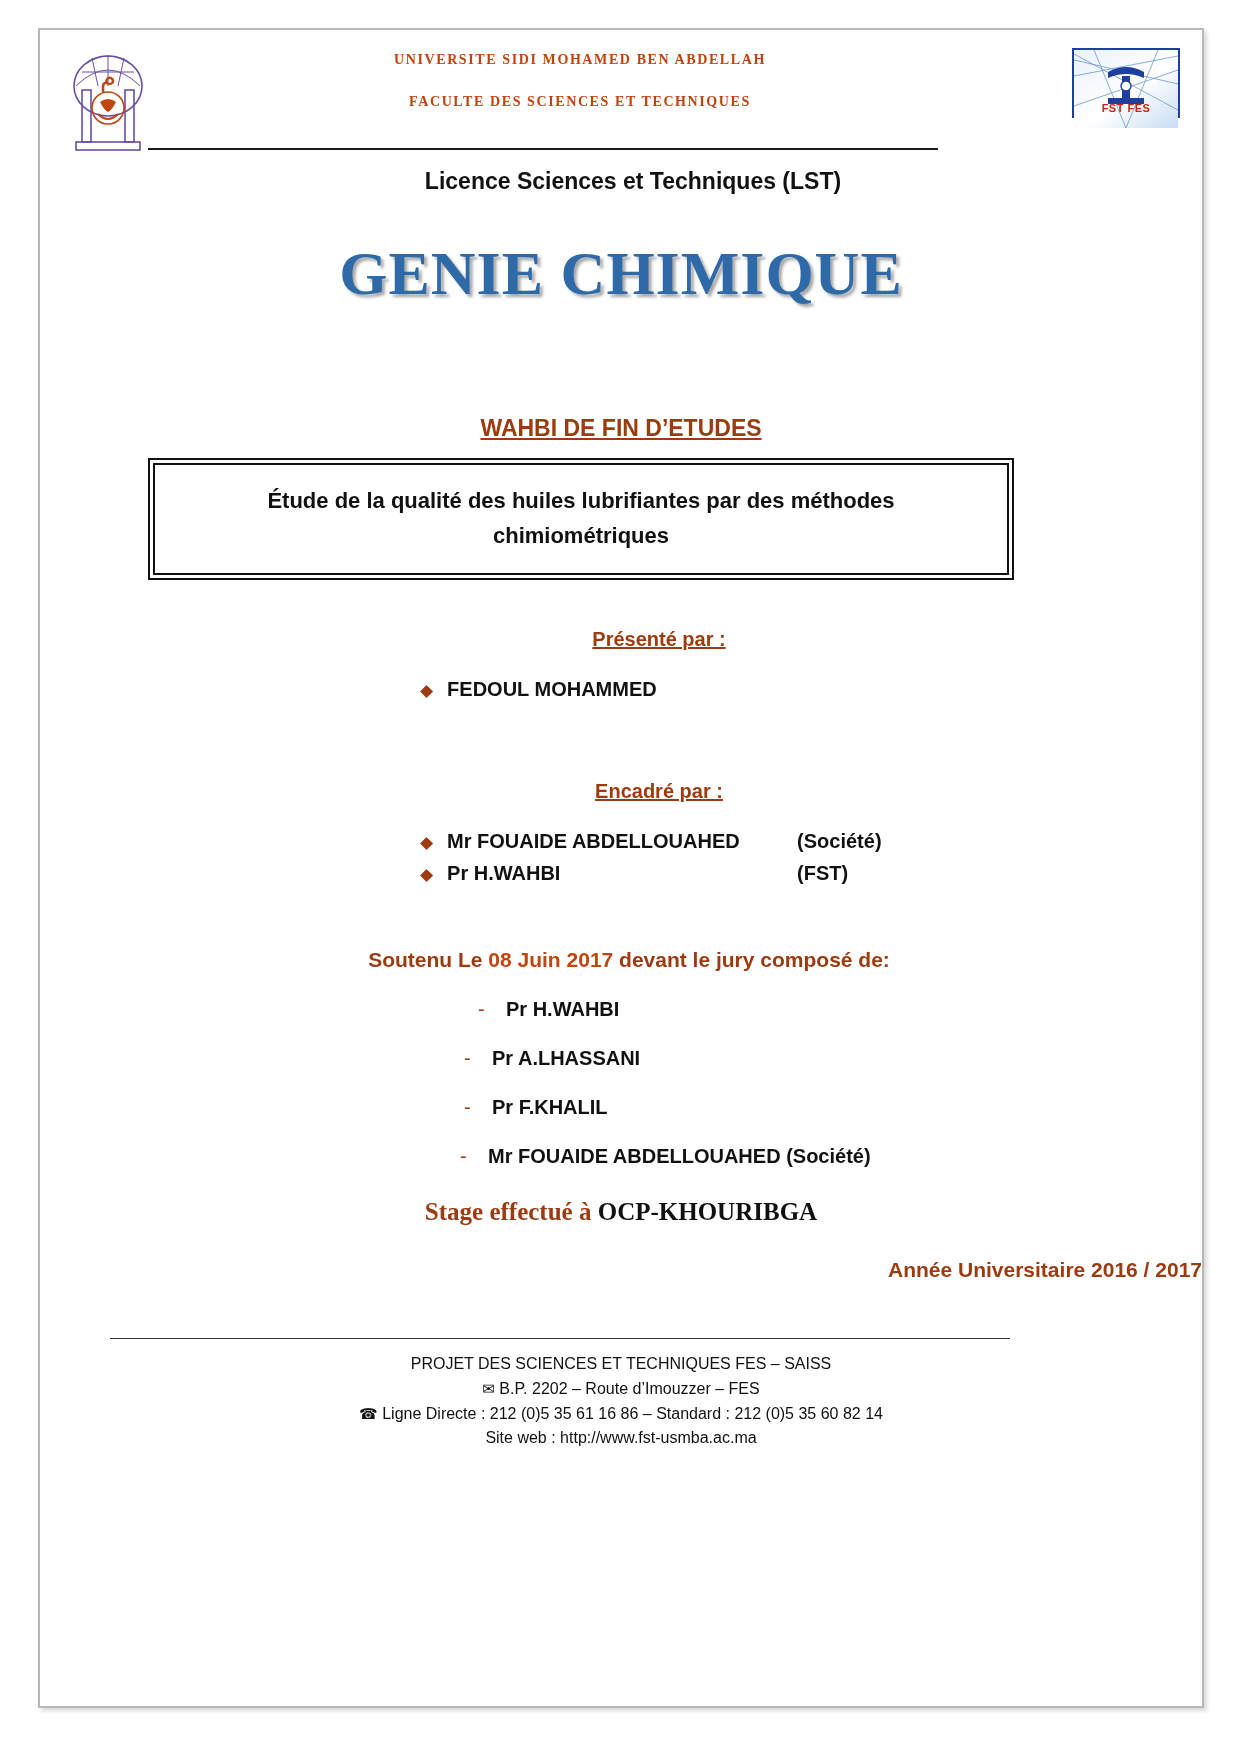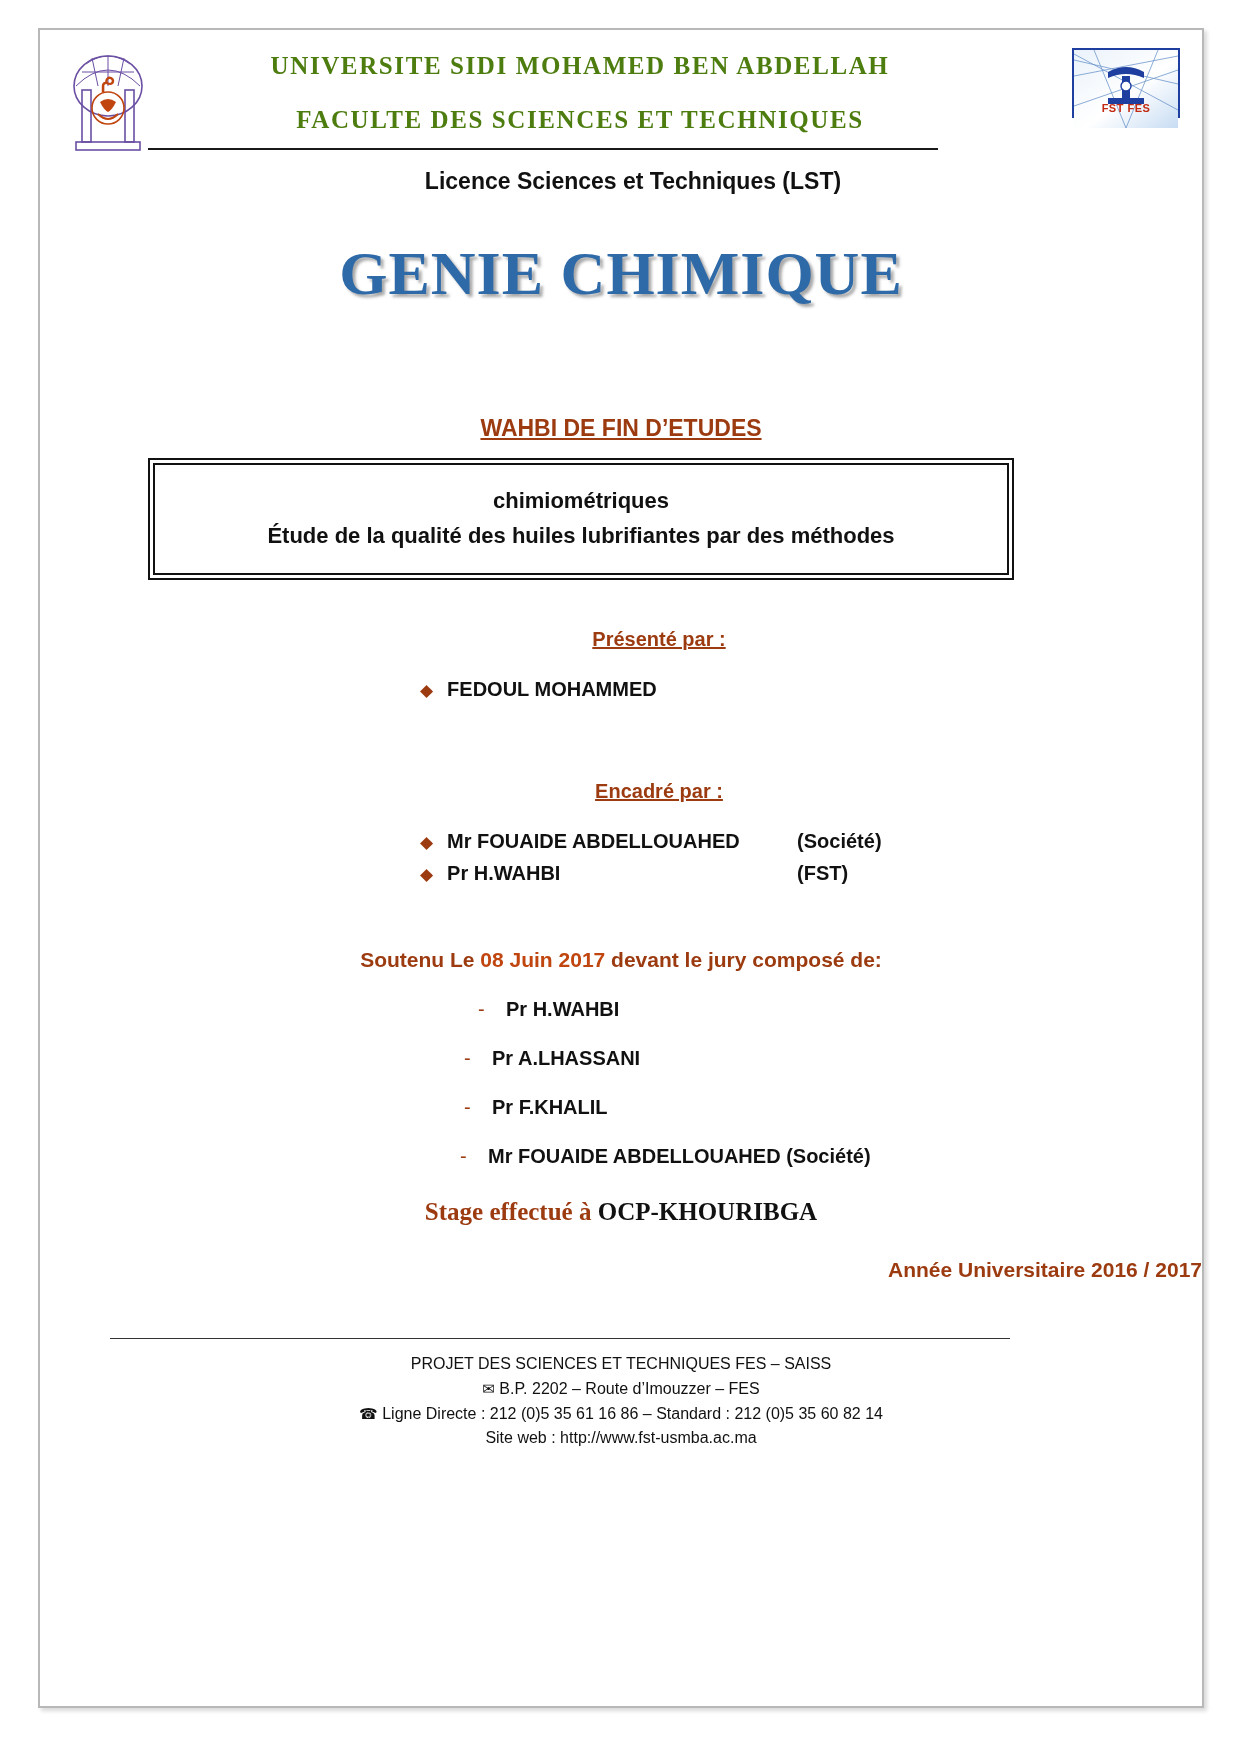--- a/index.html
+++ b/index.html
@@ -70,23 +70,23 @@
   .univ-lines {
     position: absolute;
     left: 180px;
     top: 22px;
     width: 720px;
     text-align: center;
   }
   .univ-line1, .univ-line2 {
     font-family: "Liberation Serif", serif;
     font-weight: bold;
-    font-size: 25px;
+    font-size: 14px;
     letter-spacing: 1.6px;
-    color: #4d7c0f;
+    color: #c2410c;
   }
   .univ-line1 { margin-bottom: 26px; }
   .hr-top {
     position: absolute;
     left: 108px;
     top: 118px;
     width: 790px;
     border-top: 2px solid #1a1a1a;
   }
 
@@ -187,21 +187,21 @@
   .student { left: 380px; top: 648px; }
   .sup1 { left: 380px; top: 800px; }
   .sup2 { left: 380px; top: 832px; }
   .sup-name { display: inline-block; }
   .sup1 .sup-name { width: 350px; }
   .sup2 .sup-name { width: 350px; }
 
   
   .soutenu {
     position: absolute;
-    left: 0;
+    left: 8px;
     top: 918px;
     width: 100%;
     text-align: center;
     font-size: 21px;
     font-weight: bold;
     color: #9c3a10;
   }
   .soutenu .date { color: #c0450f; }
   .jury {
     position: absolute;
@@ -339,22 +339,22 @@
 
   <div class="lst">Licence Sciences et Techniques (LST)</div>
   <div class="genie">GENIE CHIMIQUE</div>
 
   <div class="pfe">
     <span>WAHBI DE FIN D’ETUDES</span>
   </div>
 
   <div class="subject-outer">
     <div class="subject-inner">
+      <div class="line">Étude de la qualité des huiles lubrifiantes par des méthodes</div>
       <div class="line">chimiométriques</div>
-      <div class="line">Étude de la qualité des huiles lubrifiantes par des méthodes</div>
     </div>
   </div>
 
   <div class="label-center presente">
     <span>Présenté par :</span>
   </div>
   <div class="bullet-row student">
     <span class="diamond">◆</span>
     <span class="bullet-text">FEDOUL MOHAMMED</span>
   </div>

